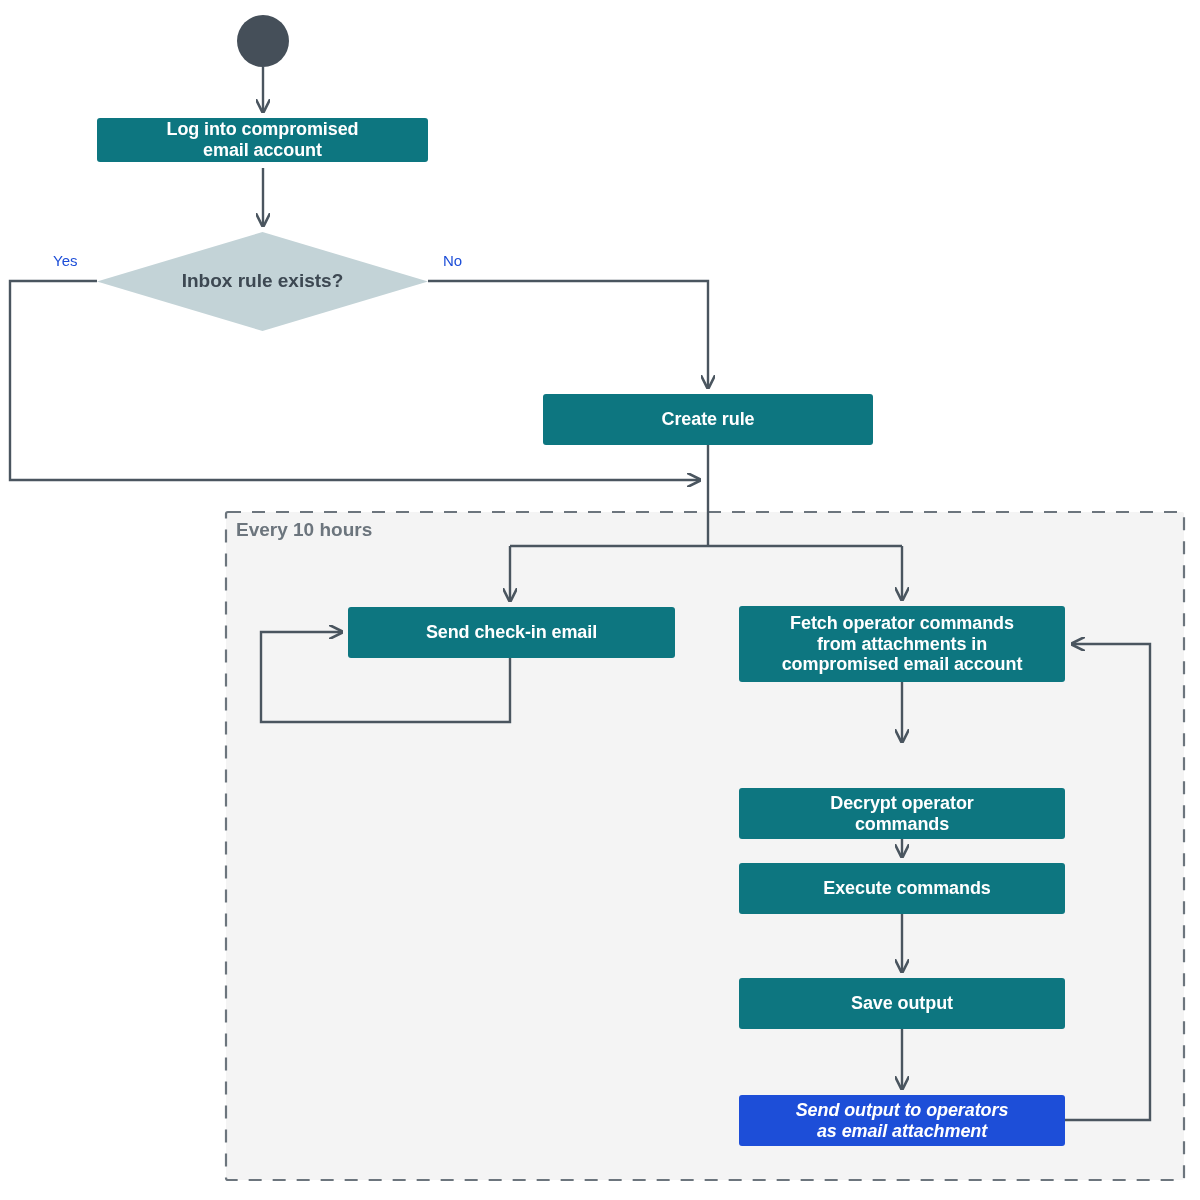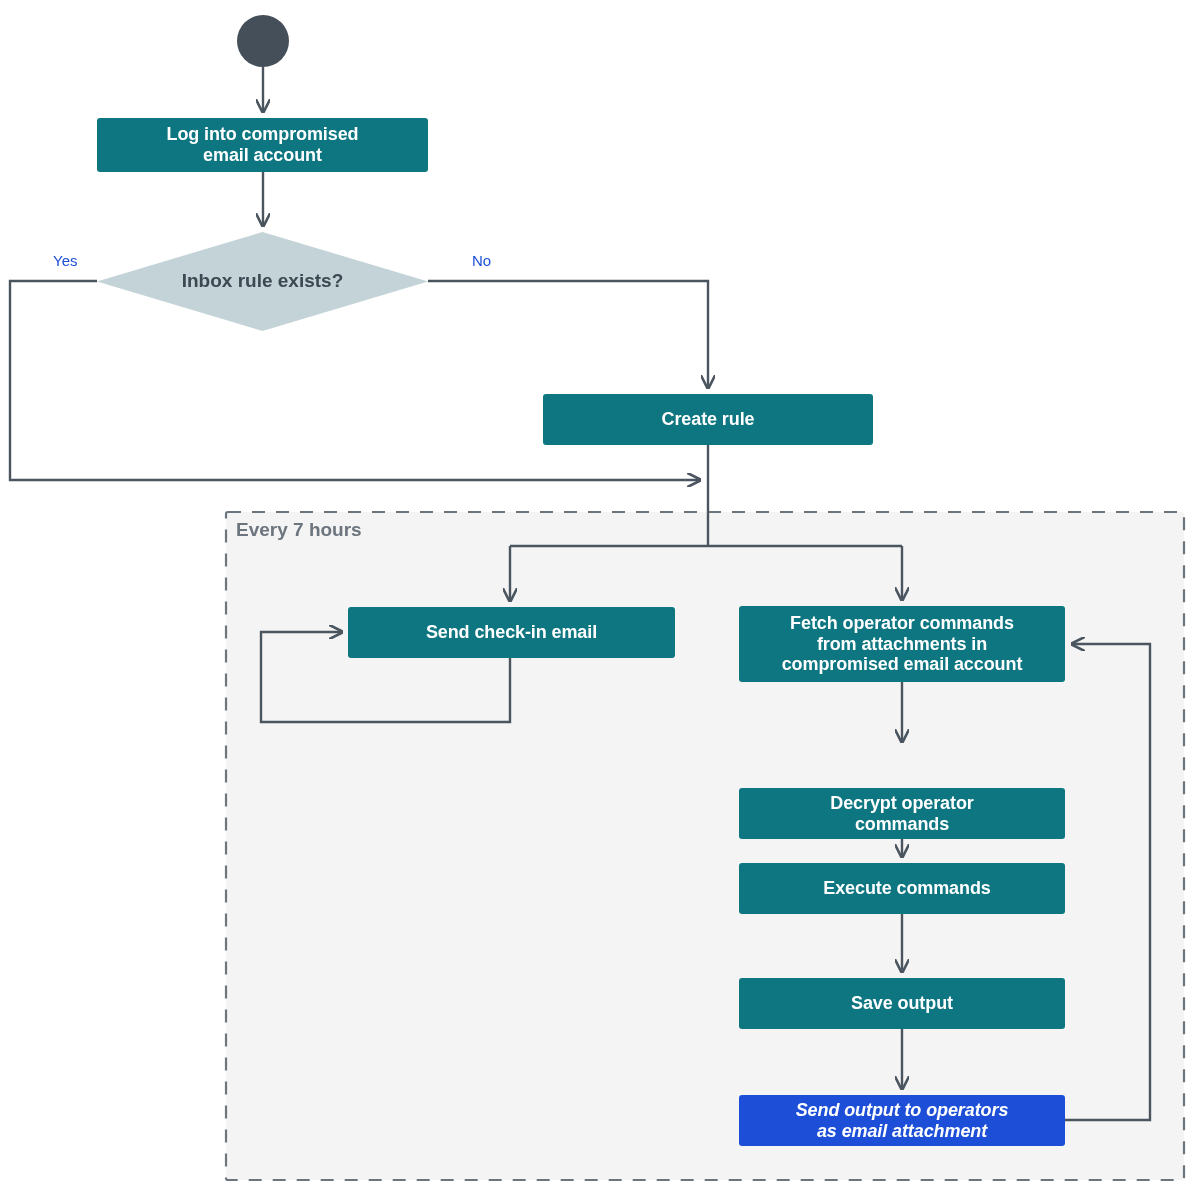--- a/index.html
+++ b/index.html
@@ -105,28 +105,28 @@
       <path d="M 902 1029 L 902 1089" marker-end="url(#arrow)"></path>
 
       <path d="M 1065 1120 L 1150 1120 L 1150 644 L 1072 644" marker-end="url(#arrow)"></path>
     </g>
 
     <circle cx="263" cy="41" r="26" fill="#454f59"></circle>
 
     <polygon points="262.5,232 428,281.5 262.5,331 97,281.5" fill="#c3d3d7"></polygon>
   </svg>
 
-  <div class="group-label" style="left:236px; top:519px;">Every 7 hours</div>
+  <div class="group-label" style="left:236px; top:519px;">Every 10 hours</div>
 
   <div class="decision-label" style="left:97px; top:270px; width:331px;">Inbox rule exists?</div>
 
   <div class="edge-label" style="left:53px; top:252px;">Yes</div>
-  <div class="edge-label" style="left:443px; top:252px;margin-left:29px;">No</div>
+  <div class="edge-label" style="left:443px; top:252px;">No</div>
 
-  <div class="node" style="left:97px; top:118px; width:331px; height:54px; background:#0d7680;">
+  <div class="node" style="left:97px; top:118px; width:331px; height:44px; background:#0d7680;">
     <span class="node-label">Log into compromised
 email account</span>
   </div>
 
   <div class="node" style="left:543px; top:394px; width:330px; height:51px; background:#0d7680;">
     <span class="node-label">Create rule</span>
   </div>
 
   <div class="node" style="left:348px; top:607px; width:327px; height:51px; background:#0d7680;">
     <span class="node-label">Send check-in email</span>

